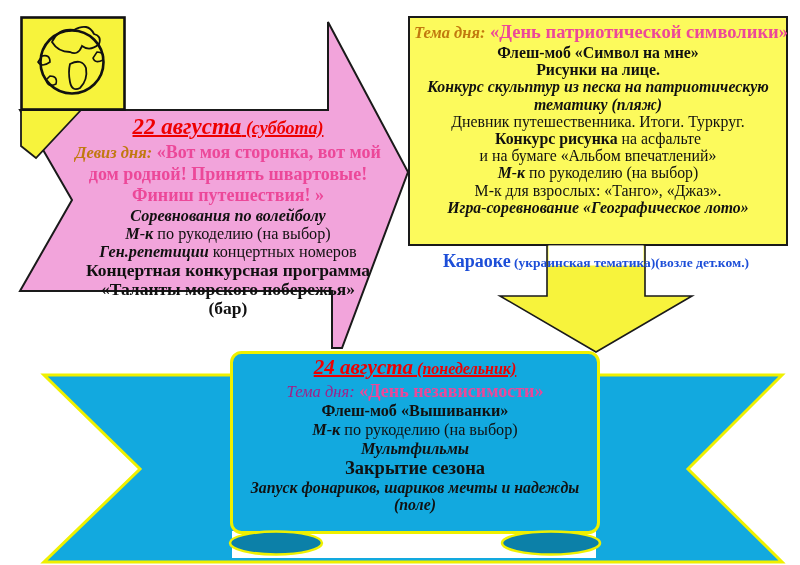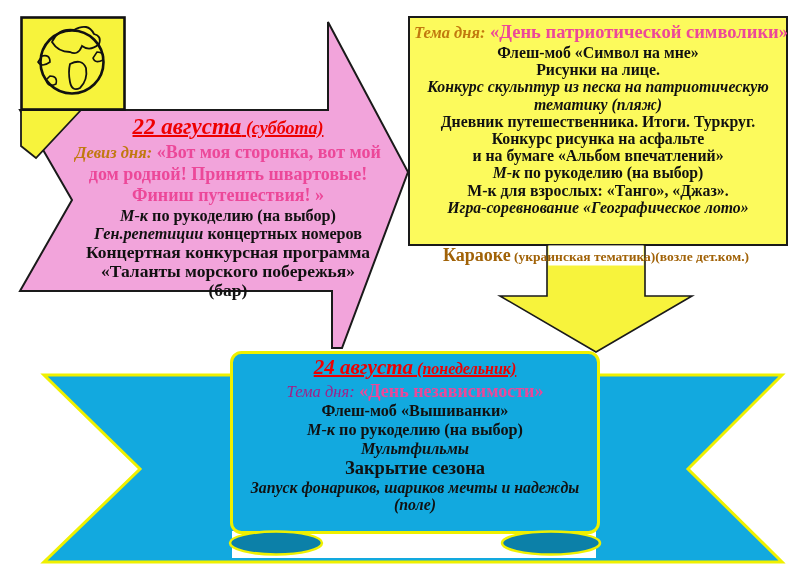--- a/index.html
+++ b/index.html
@@ -6,36 +6,36 @@
   #poster{position:relative;width:800px;height:565px;background:#ffffff;overflow:hidden;
           font-family:"Liberation Serif","DejaVu Serif",serif;}
   #bg{position:absolute;left:0;top:0;width:800px;height:565px;}
   .txt{position:absolute;text-align:center;line-height:1;}
   .line{white-space:nowrap;}
   
   #t22{left:44px;top:113px;width:368px;color:#111;}
   
   #t23{left:414px;top:21px;width:368px;color:#111;}
   
-  #tkar{left:396px;top:246px;width:400px;color:#a16207;}
+  #tkar{left:396px;top:252px;width:400px;color:#1d4ed8;}
   
   #t24{left:236px;top:355px;width:358px;color:#111;}
 
   .title{font-size:23px;font-weight:bold;font-style:italic;color:#ee0000;line-height:27px;}
   .title .sfx{font-size:18px;}
   .tu{text-decoration:underline;text-decoration-thickness:2px;}
   .sm-title{font-size:21px;line-height:25px;}
   .sm-title .sfx{font-size:16px;}
 
   .lblo{color:#c1790e;font-weight:bold;font-style:italic;}
   .lblm{color:#a12088;font-style:italic;}
   .blue{color:#ec4899;font-weight:bold;}
   .b{font-weight:bold;}
   .bi{font-weight:bold;font-style:italic;text-align:center;}
-  .n{font-weight:bold;font-style:normal;}
+  .n{font-weight:normal;font-style:normal;}
 
   #t22 .motto{font-size:18px;line-height:21.5px;}
   #t22 .lblo{font-size:16.5px;}
   #t22 .act{font-size:16.2px;line-height:18px;}
   #t22 .big{font-size:17.5px;line-height:19px;}
 
   #t23 .theme{font-size:18.5px;line-height:22px;}
   #t23 .lblo{font-size:16.5px;}
   #t23 .act{font-size:15.8px;line-height:17.2px;}
 
@@ -83,20 +83,21 @@
     <rect x="231.5" y="352.5" width="367" height="180" rx="10" fill="#12A9DF" stroke="#EFF000" stroke-width="3"></rect>
     <ellipse cx="276" cy="543" rx="46" ry="11.5" fill="#0C80A8" stroke="#EFF000" stroke-width="2.5"></ellipse>
     <ellipse cx="551" cy="543" rx="49" ry="11.5" fill="#0C80A8" stroke="#EFF000" stroke-width="2.5"></ellipse>
   </svg>
 
   <div id="t22" class="txt">
     <div class="line title"><span class="tu"><span>22 августа</span><span class="sfx"> (суббота)</span></span></div>
     <div class="line motto"><span class="lblo">Девиз дня:</span> <span class="blue">«Вот моя сторонка, вот мой</span></div>
     <div class="line motto blue">дом родной! Принять швартовые!</div>
     <div class="line motto blue">Финиш путешествия! »</div>
+    <div class="line act bi">Соревнования по волейболу</div>
     <div class="line act"><span class="bi">М-к</span><span class="n"> по рукоделию (на выбор)</span></div>
     <div class="line act"><span class="bi">Ген.репетиции</span><span class="n"> концертных номеров</span></div>
     <div class="line big b">Концертная конкурсная программа</div>
     <div class="line big b">«Таланты морского побережья»</div>
     <div class="line big b">(бар)</div>
   </div>
 
   <div id="t23" class="txt">
     <div class="line theme"><span class="lblo">Тема дня:</span> <span class="blue">«День патриотической символики»</span></div>
     <div class="line act b">Флеш-моб «Символ на мне»</div>

